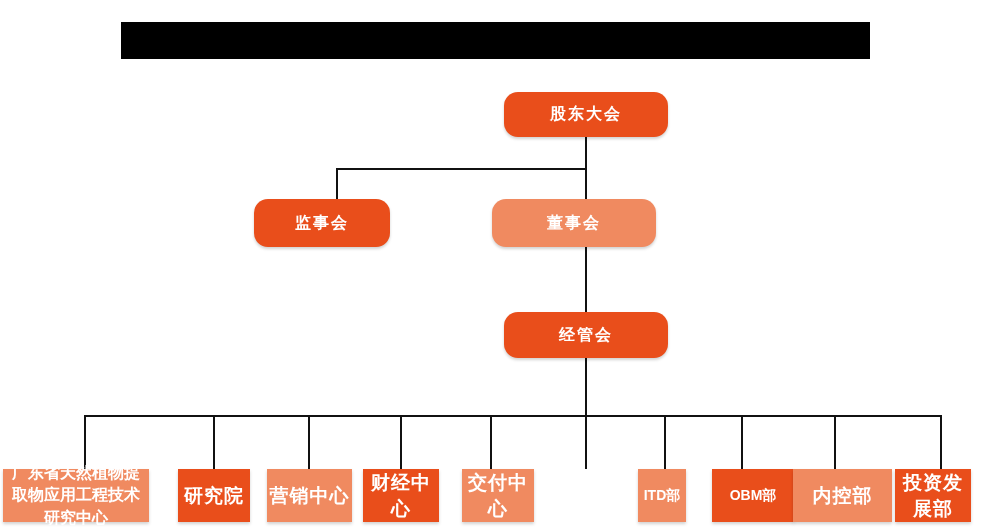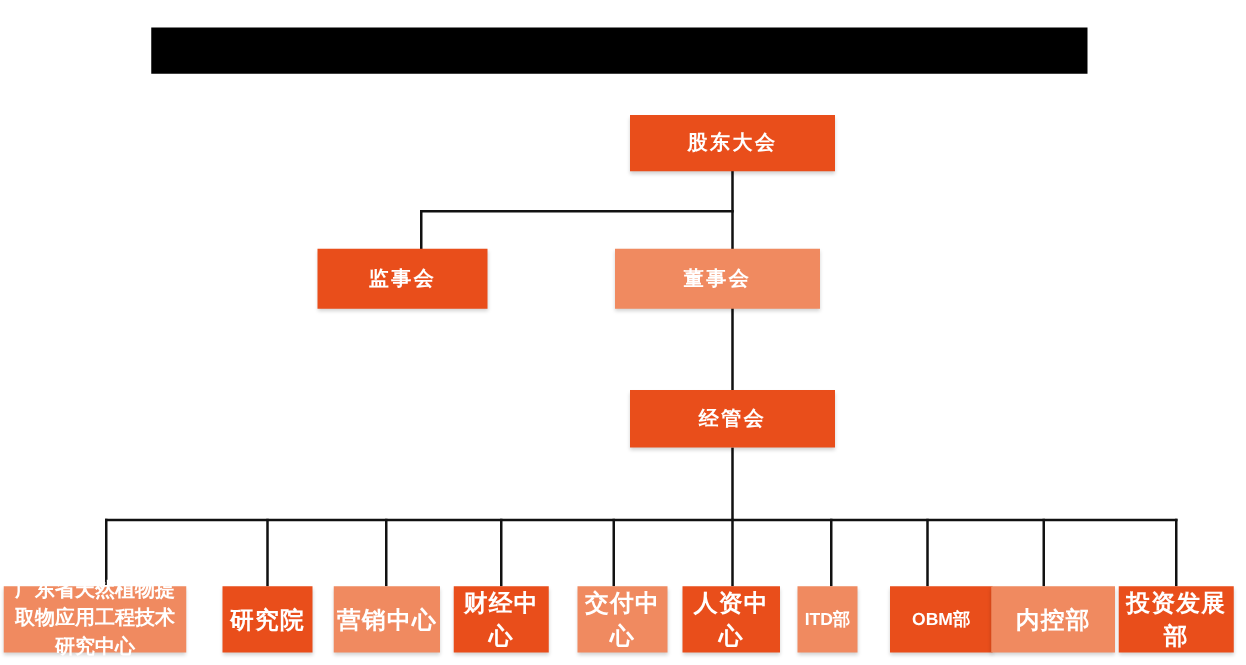--- a/index.html
+++ b/index.html
@@ -54,37 +54,37 @@
     text-align: center;
     color: var(--node-text, #fff);
     font-weight: bold;
     z-index: 2;
     box-shadow: 0 2px 3px rgba(0,0,0,0.18);
     box-sizing: border-box;
   }
   .primary   { background: var(--primary-orange, #E94E1B); }
   .secondary { background: var(--secondary-orange, #F08A60); }
 
-  .lvl  { font-size: 16px; letter-spacing: 2px; }
+  .lvl  { font-size: 16px; letter-spacing: 2px; border-radius: 14px; }
   .pos-root        { left: 504px; top: 92px;  width: 164px; height: 45px; }
   .pos-supervisory { left: 254px; top: 199px; width: 136px; height: 48px; }
   .pos-board       { left: 492px; top: 199px; width: 164px; height: 48px; }
   .pos-management  { left: 504px; top: 312px; width: 164px; height: 46px; }
 
   .dept { font-size: 19px; top: 469px; height: 53px; letter-spacing: 1px; }
   .pos-d1  { left: 3px;   width: 146px; font-size: 16px; line-height: 1.4; letter-spacing: 0; padding: 0 6px; }
   .pos-d2  { left: 178px; width: 72px; }
   .pos-d3  { left: 267px; width: 85px; justify-content: center; }
   .pos-d4  { left: 363px; width: 76px; }
   .pos-d5  { left: 462px; width: 72px; }
   .pos-d6  { left: 546px; width: 78px; }
   .pos-d7  { left: 638px; width: 48px; letter-spacing: 0; font-size: 14px; }
   .pos-d8  { left: 712px; width: 82px; letter-spacing: 0; font-size: 14px; }
   .pos-d9  { left: 793px; width: 99px; }
-  .pos-d10 { left: 895px; width: 92px; }
+  .pos-d10 { left: 895px; width: 76px; }
 </style>
 </head>
 <body>
 
 <div class="stage">
 
   <div class="redacted"></div>
 
   <div class="line lv1"></div>
   <div class="line lh1"></div>
@@ -126,23 +126,20 @@
   </div>
   <div class="node secondary dept pos-d3">
     <span>营销中心</span>
   </div>
   <div class="node primary dept pos-d4">
     <span>财经中心</span>
   </div>
   <div class="node secondary dept pos-d5">
     <span>交付中心</span>
   </div>
-  <div class="node primary dept pos-d6">
-    <span>人资中心</span>
-  </div>
   <div class="node secondary dept pos-d7">
     <span>ITD部</span>
   </div>
   <div class="node primary dept pos-d8">
     <span>OBM部</span>
   </div>
   <div class="node secondary dept pos-d9">
     <span>内控部</span>
   </div>
   <div class="node primary dept pos-d10">

